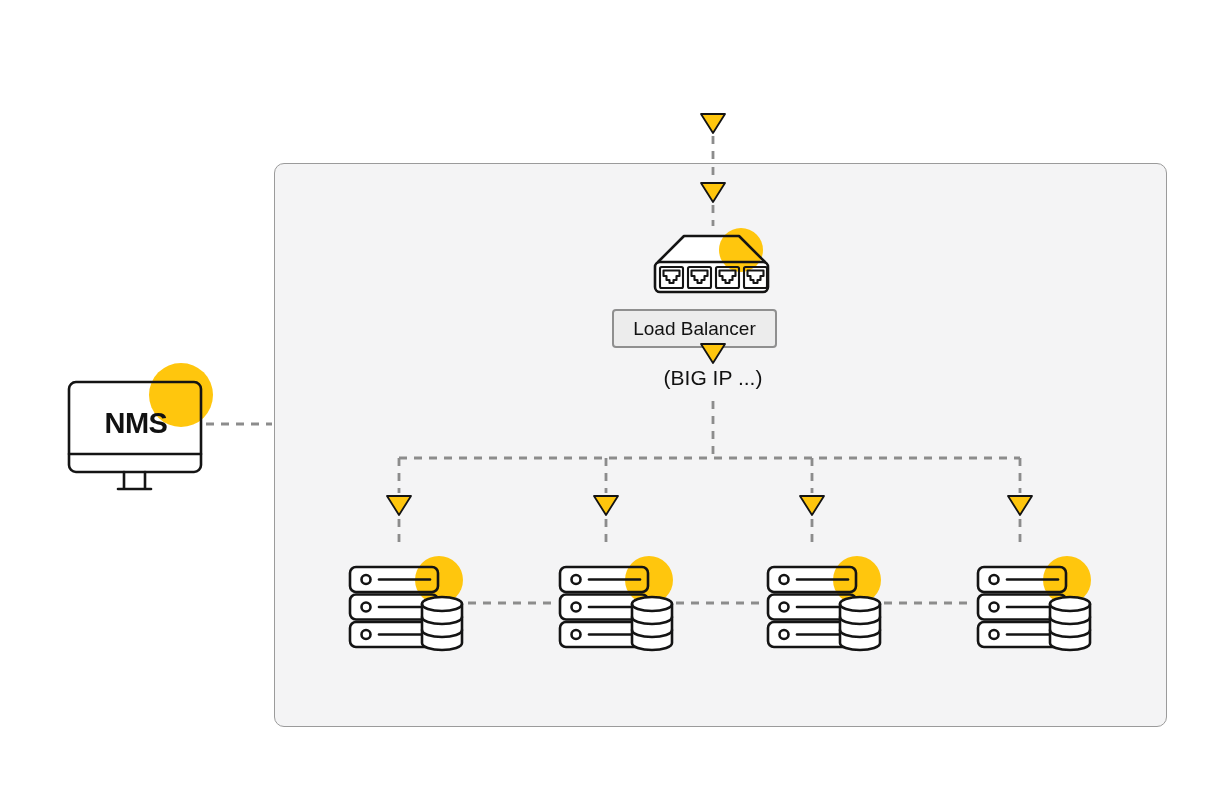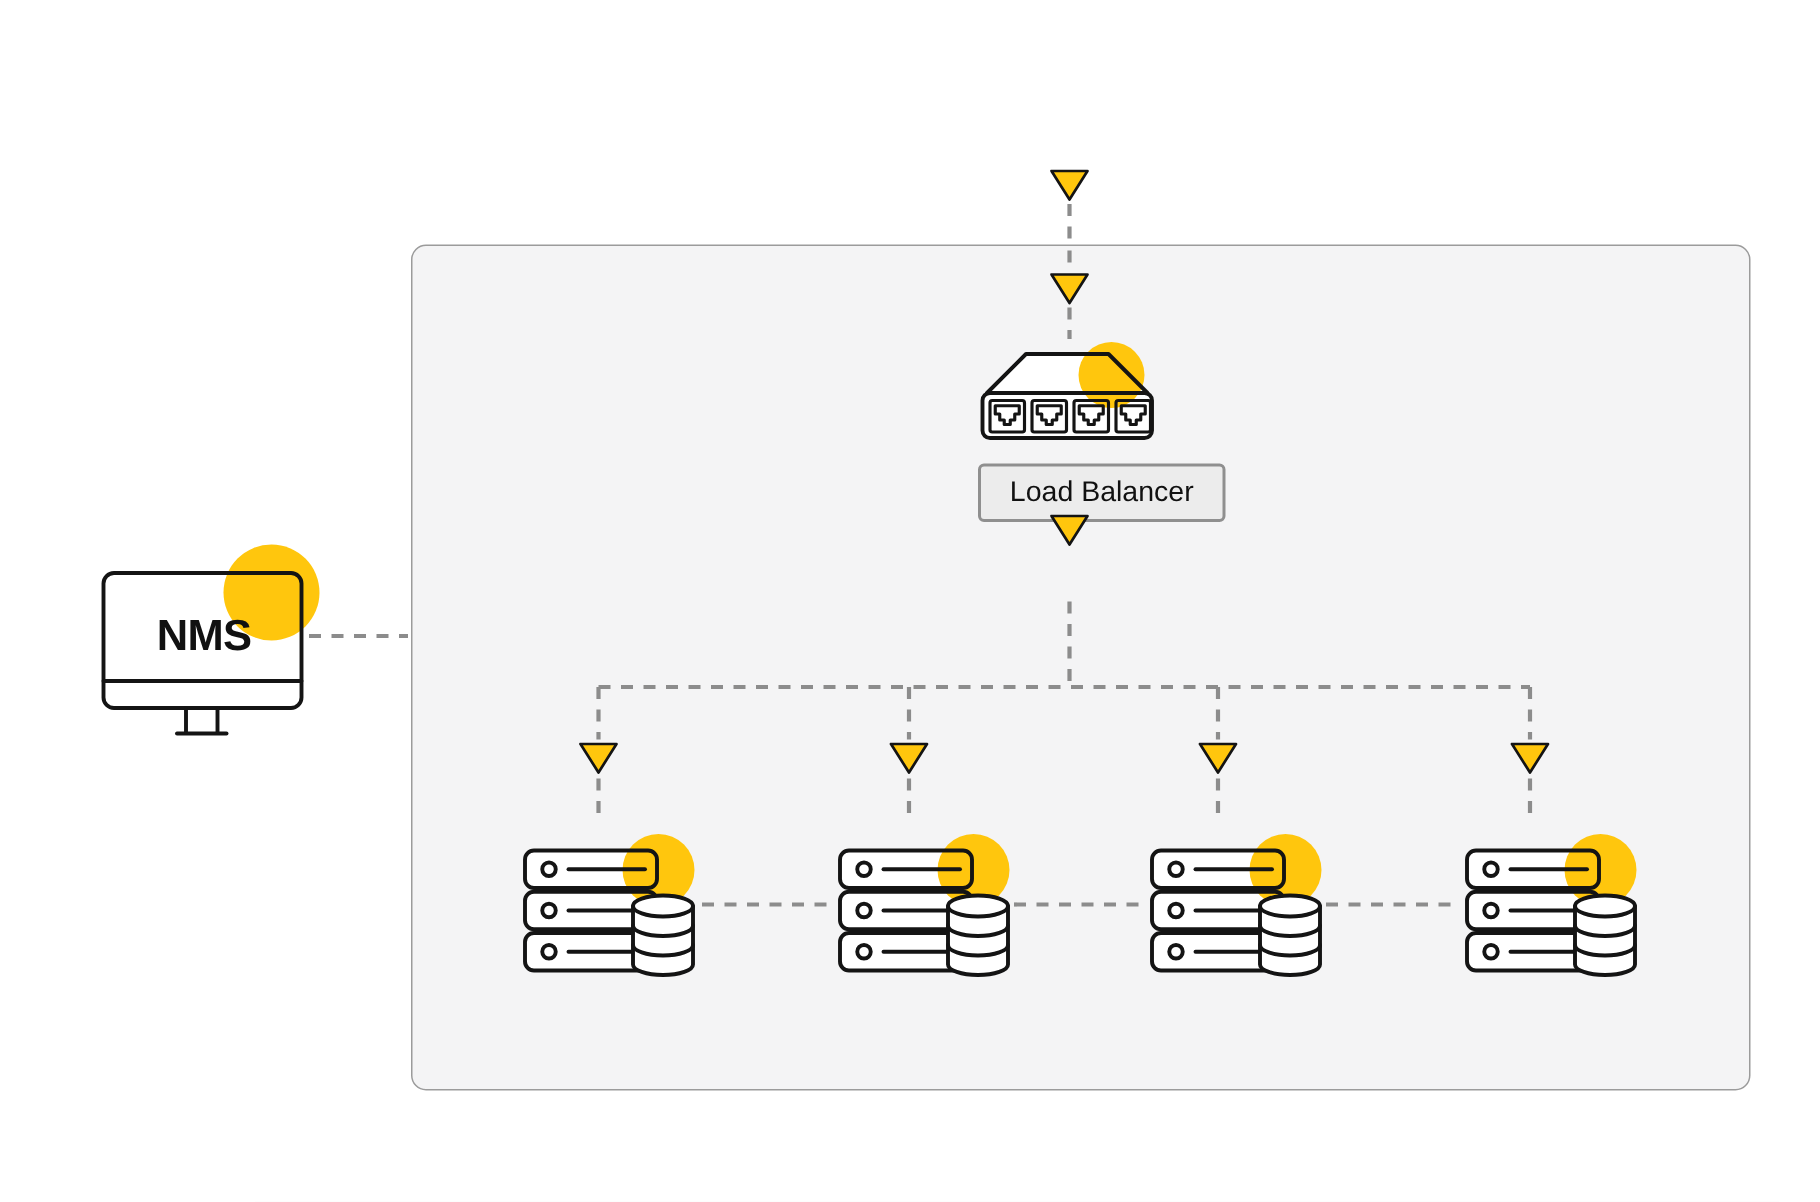--- a/index.html
+++ b/index.html
@@ -24,21 +24,21 @@
     position:absolute;left:274px;top:163px;width:893px;height:564px;
     background:var(--container-fill);border:1px solid var(--container-border);
     border-radius:10px;z-index:0;box-sizing:border-box;
   }
   .node-label{
     position:absolute;display:flex;align-items:center;justify-content:center;
     background:var(--label-fill);color:var(--text-color);z-index:1;
     border-radius:4px;box-sizing:border-box;white-space:nowrap;
   }
   .network-label{left:647px;top:81px;width:131px;height:34px;border:2px solid var(--label-border-dark);font-size:20px;}
-  .lb-label{left:652px;top:309px;width:165px;height:39px;border:2px solid var(--label-border-light);font-size:19px;}
+  .lb-label{left:612px;top:309px;width:165px;height:39px;border:2px solid var(--label-border-light);font-size:19px;}
   .bigip-label{
     position:absolute;left:613px;top:366px;width:200px;text-align:center;
     font-size:21px;color:var(--text-color);z-index:1;
   }
   .overlay{position:absolute;left:0;top:0;z-index:2;pointer-events:none;}
   .icon{position:absolute;z-index:3;}
   .icon-switch{left:648px;top:226px;}
   .icon-monitor{left:60px;top:355px;}
   .icon-server-1{left:345px;top:553px;}
   .icon-server-2{left:555px;top:553px;}
@@ -92,20 +92,21 @@
           <path d="M77,64 a20,7 0 0 0 40,0"></path>
           <path d="M77,77 a20,7 0 0 0 40,0"></path>
         </g>
       </g>
     </defs>
   </svg>
 
   <div class="node-label lb-label">
     <span>Load Balancer</span>
   </div>
+  <div class="bigip-label">(BIG IP ...)</div>
 
   <svg class="overlay" width="1213" height="801" viewBox="0 0 1213 801">
 
     <path class="dash" d="M713,136 V160"></path>
     <path class="dash" d="M713,167 V181"></path>
     <path class="dash" d="M713,205 V226"></path>
 
     <path class="dash" d="M713,401 V457"></path>
 
     <path class="dash" d="M399,458 H1020"></path>

